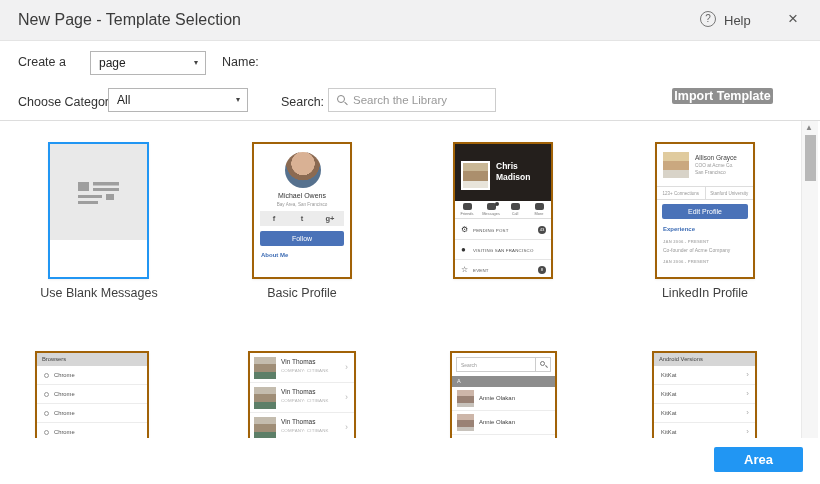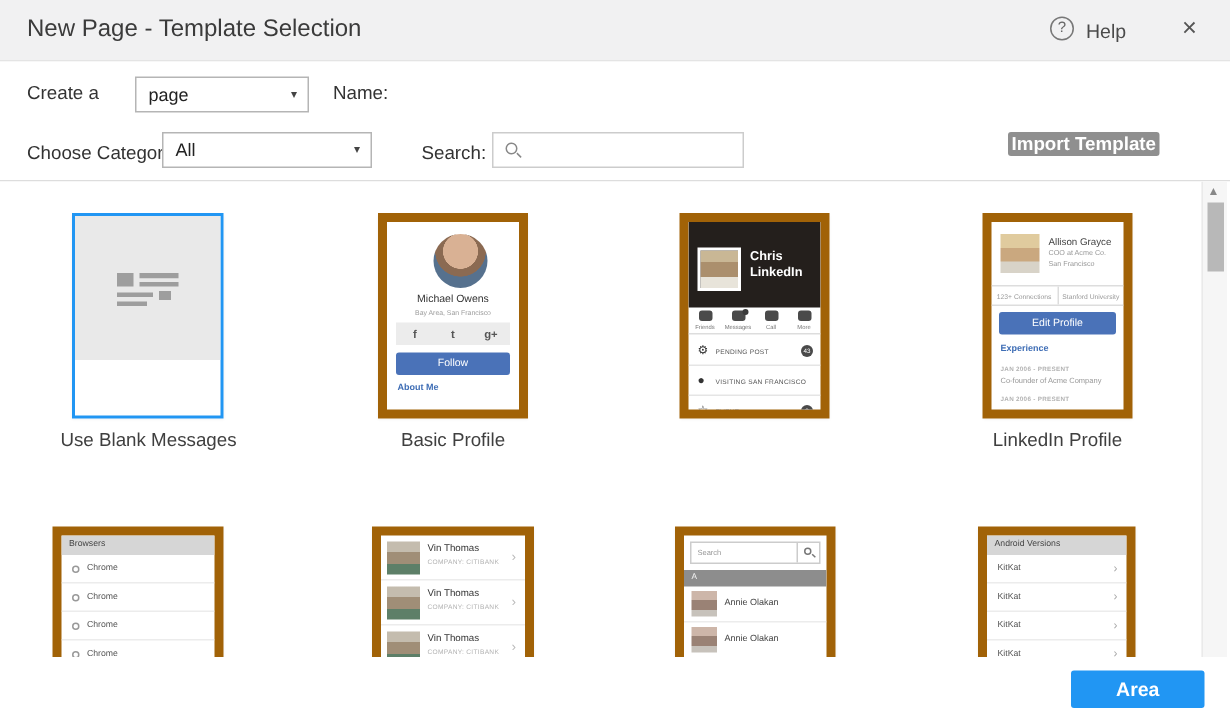--- a/index.html
+++ b/index.html
@@ -27,21 +27,21 @@
   .mag { position:absolute; left:8px; top:6px; width:8px; height:8px; border:1px solid #888; border-radius:50%; }
   .mag::after { content:""; position:absolute; left:6px; top:7px; width:4px; height:1px; background:#888; transform:rotate(45deg); }
   .import-btn { position:absolute; left:672px; top:88px; width:101px; height:16px; background:#8f8f8f; border:none; border-radius:2px; color:#fff; font-size:12.5px; font-weight:700; cursor:pointer; font-family:inherit; }
 
   
   .content { position:absolute; left:0; top:121px; width:820px; height:317px; background:#fff; overflow:hidden; }
   .scroll-track { position:absolute; left:801px; top:0; width:17px; height:317px; background:#f6f6f6; border-left:1px solid #eaeaea; }
   .scroll-up { position:absolute; left:3px; top:2px; font-size:8px; color:#888; cursor:pointer; }
   .scroll-thumb { position:absolute; left:3px; top:14px; width:11px; height:46px; background:#b8b8b8; cursor:pointer; }
 
-  .card { position:absolute; background:#fff; border:6px solid #a16207; overflow:hidden; box-shadow:0 1px 2px rgba(0,0,0,.06); cursor:pointer; }
+  .card { position:absolute; background:#fff; border:2px solid #a16207; overflow:hidden; box-shadow:0 1px 2px rgba(0,0,0,.06); cursor:pointer; }
   .card.selected { border:2px solid #2196f3; }
   .card-label { position:absolute; width:150px; text-align:center; font-size:12.5px; color:#3f3f3f; }
 
   
   .blank-area { position:absolute; left:0; top:0; width:100%; height:96px; background:#e9e9e9; }
   .blank-icon { position:absolute; left:28px; top:36px; }
 
   
   .avatar { border-radius:50%; background:radial-gradient(circle at 50% 32%, #d9b194 0 38%, #8b6a52 39% 55%, #56718e 56%); }
   .bp-avatar { position:absolute; left:31px; top:8px; width:36px; height:36px; }
@@ -129,20 +129,21 @@
 
   <div class="row2">
     <span class="tb-label" style="left:18px;top:13px;">Choose Category:</span>
     <div class="select" style="left:108px;top:6px;width:140px;">
       <span>All</span>
       <span class="caret">▾</span>
     </div>
     <span class="tb-label" style="left:281px;top:13px;">Search:</span>
     <div class="searchbox" style="top:6px;">
       <span class="mag"></span>
+      <input type="text" placeholder="Search the Library" style="">
     </div>
     <button class="import-btn" style="top:6px;">Import Template</button>
   </div>
 
   <div class="content">
 
     <div class="card selected" style="left:48px;top:21px;width:101px;height:137px;">
       <div class="blank-area">
         <svg class="blank-icon" width="44" height="26" viewBox="0 0 44 26">
           <rect x="0" y="2" width="11" height="9" fill="#9e9e9e"></rect>
@@ -166,21 +167,21 @@
       </div>
       <div class="bp-follow">Follow</div>
       <div class="bp-about">About Me</div>
     </div>
 
     <div class="card" style="left:453px;top:21px;width:100px;height:137px;">
       <div class="fb-head">
         <div class="fb-photo"></div>
         <div class="fb-name">
           <span>Chris</span><br>
-          <span>LinkedIn</span>
+          <span>Madison</span>
         </div>
       </div>
       <div class="fb-actions">
         <div class="cell">
             <span class="glyph"></span>
             <span class="txt">Friends</span>
           </div>
         <div class="cell">
             <span class="glyph"></span>
             <span class="fb-dot"></span>

